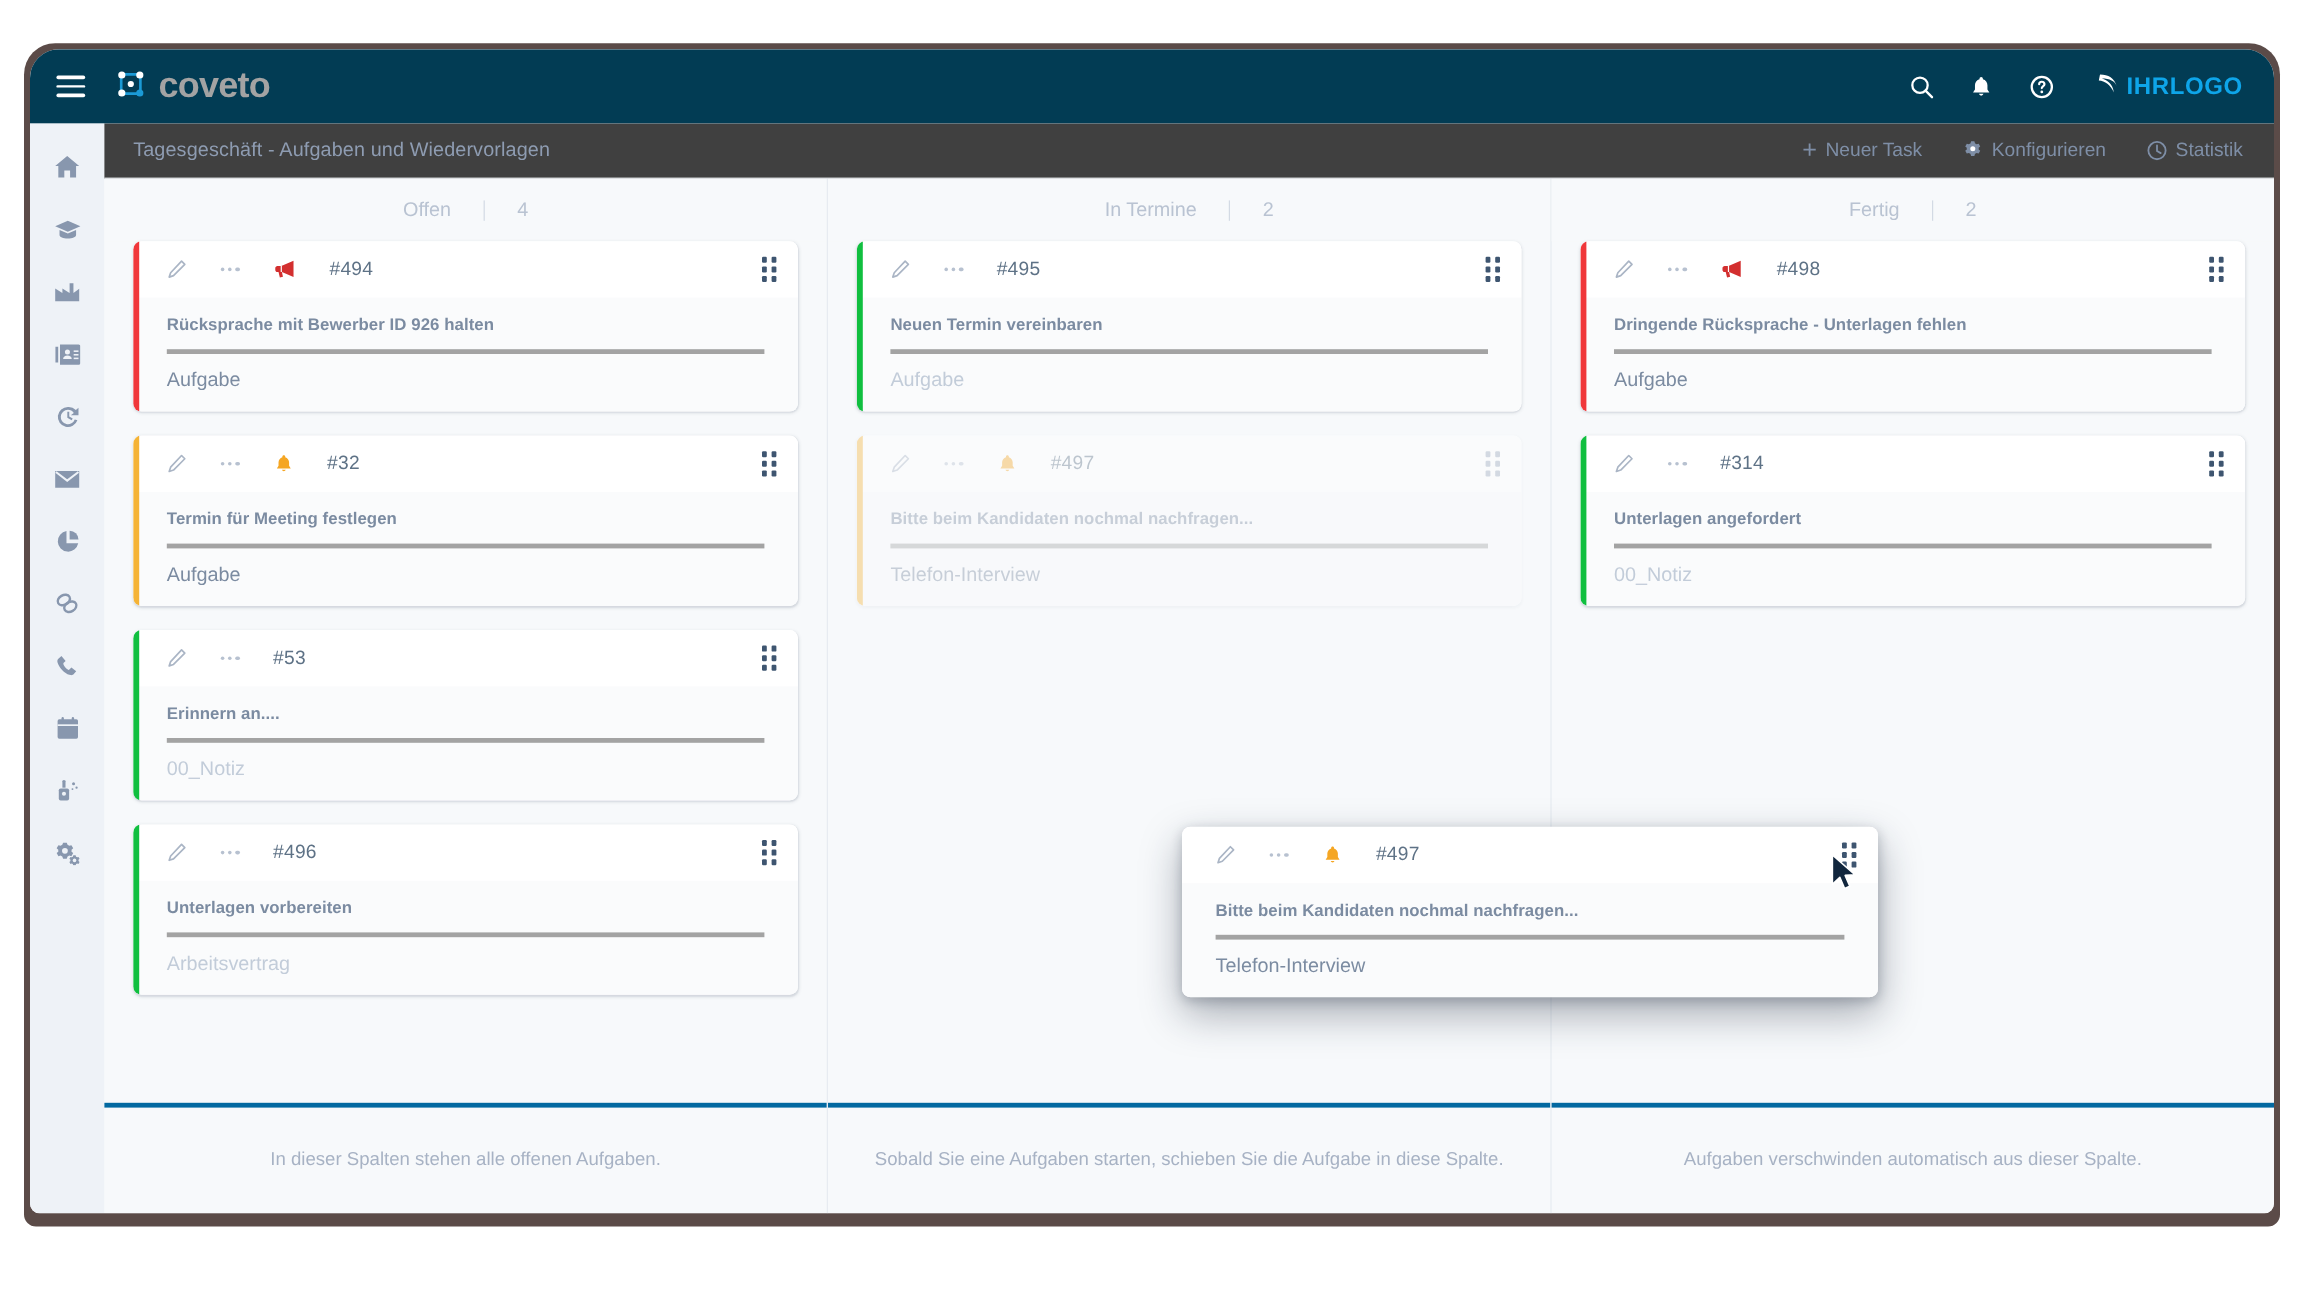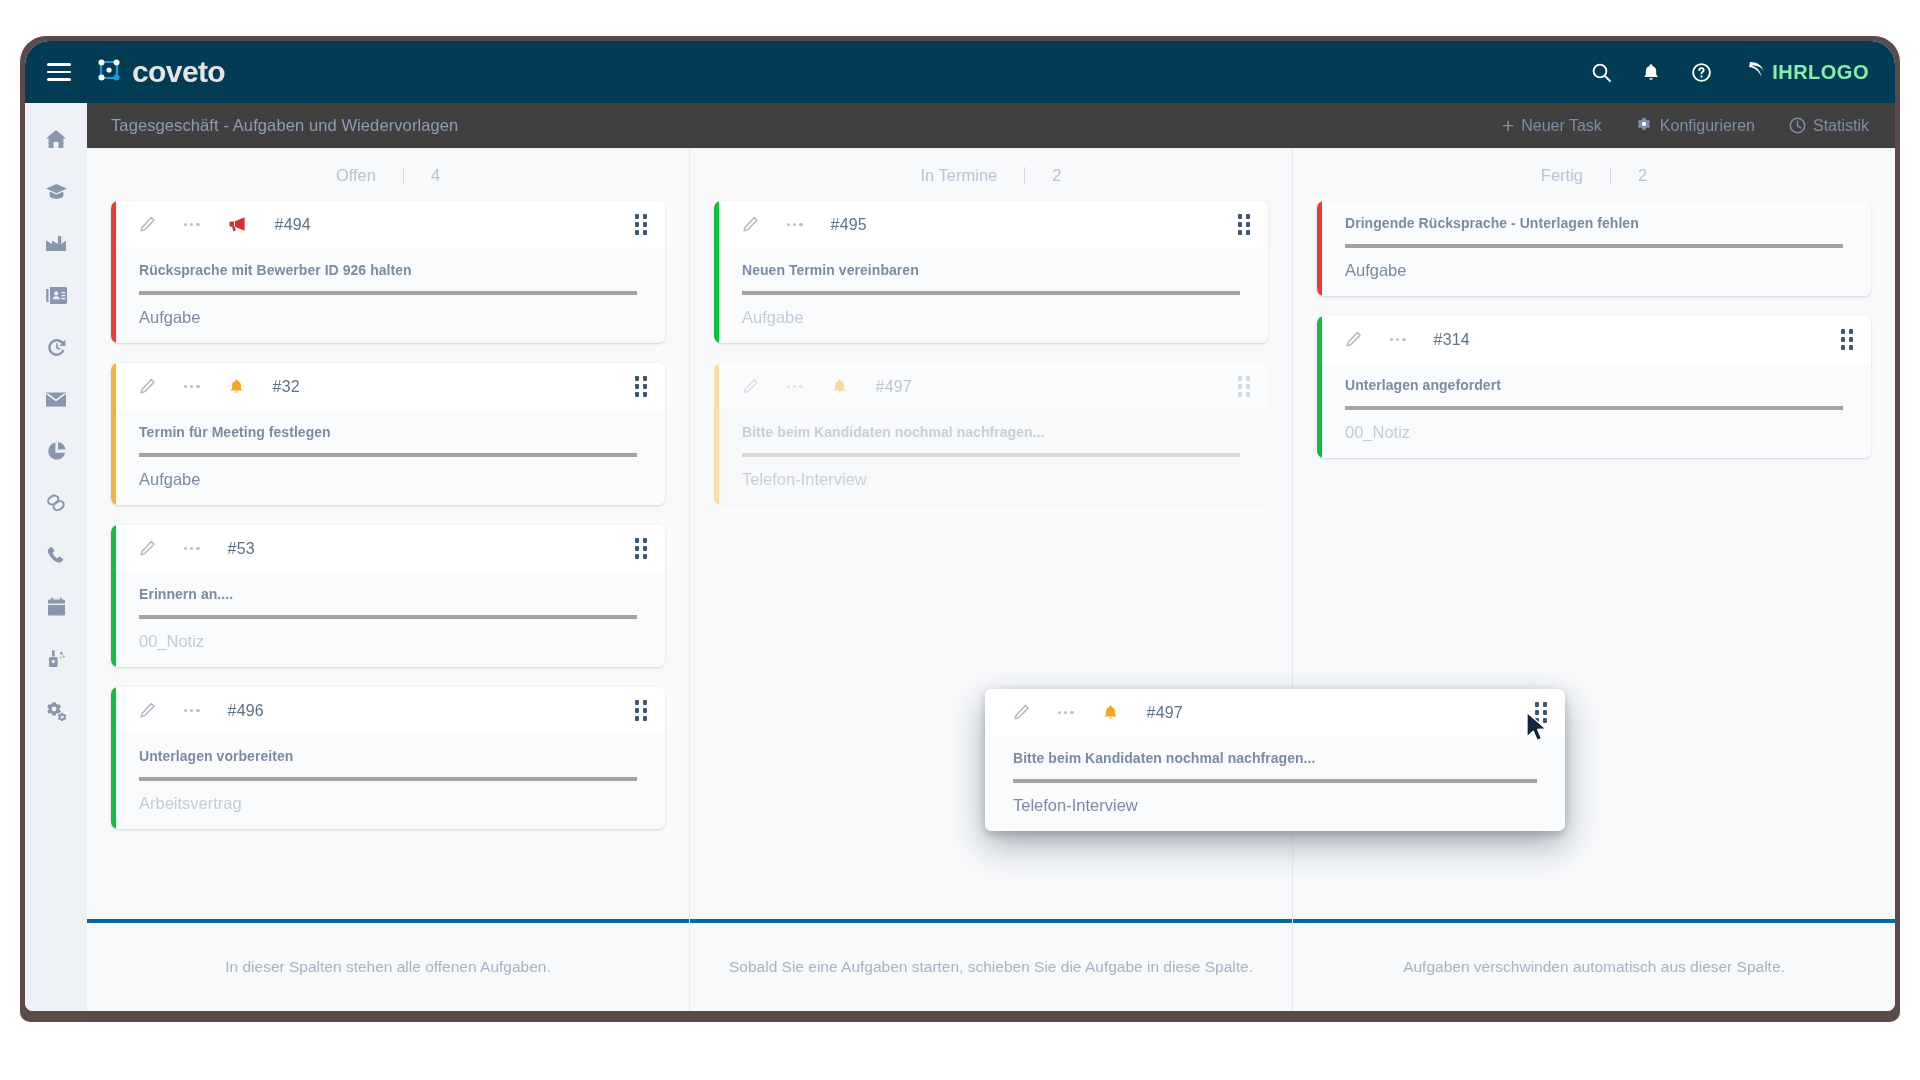--- a/index.html
+++ b/index.html
@@ -40,33 +40,33 @@
   .burger {
     margin-left: 22px; width: 24px; height: 18px;
     display: flex; flex-direction: column; justify-content: space-between;
     cursor: pointer;
   }
   .burger i { display:block; height: 2.6px; background: #ffffff; border-radius: 2px; }
 
   .brand { display: flex; align-items: center; margin-left: 26px; gap: 9px; }
   .brand-mark { width: 26px; height: 26px; }
   .brand-text {
-    color: #e5e5e5; font-size: 30px; font-weight: 700; letter-spacing: -0.6px;
+    color: #a3a3a3; font-size: 30px; font-weight: 700; letter-spacing: -0.6px;
     font-family: "Liberation Sans", sans-serif;
   }
 
   #topbar-right {
     margin-left: auto; margin-right: 26px;
     display: flex; align-items: center; gap: 28px;
   }
   .tb-icon { width: 22px; height: 22px; cursor: pointer; display:flex; align-items:center; justify-content:center;}
   .tb-icon svg { display:block; }
   .logo-right { display: flex; align-items: center; gap: 2px; margin-left: 8px; }
   .logo-right-text {
-    color: #86efac; font-size: 20px; font-weight: 700; letter-spacing: 0.5px;
+    color: #0ea5e9; font-size: 20px; font-weight: 700; letter-spacing: 0.5px;
   }
 
   
   #rail {
     position: absolute; left: 0; top: 62px; bottom: 0; width: 62px;
     background: #eef2f7;
     display: flex; flex-direction: column; align-items: center;
     padding-top: 22px; gap: 24px;
   }
   .rail-item {
@@ -570,20 +570,49 @@
         </div>
         <div class="column">
           <div class="col-head">
             <span class="ch-name">Fertig</span>
             <span class="ch-sep"></span>
             <span class="ch-count">2</span>
           </div>
           <div class="col-body">
             <div class="card">
               <span class="stripe" style="background:#f0373a"></span>
+              <div class="card-head">
+                <div class="ch-left">
+                  <span class="ic">
+                    <svg width="17" height="17" viewBox="0 0 17 17">
+                      <path d="M12.3 1.6 15 4.3 5.6 13.7 2 14.9l1.2-3.6z" fill="none" stroke="#aab5c5" stroke-width="1.4" stroke-linejoin="round"></path>
+                    </svg>
+                  </span>
+                  <span class="dots3">
+                    <i></i>
+                    <i></i>
+                    <i></i>
+                  </span>
+                  <span class="ic">
+                    <svg width="19" height="17" viewBox="0 0 19 17">
+                      <path d="M16.6 1.3 6.4 5.6 3.2 5.6c-1 0-1.8.8-1.8 1.8v1.5c0 1 .8 1.8 1.8 1.8l.9 0 1.1 4.6 2.6-.7-.9-3.9 9.7 4.1z" fill="#d32f2f"></path>
+                      <path d="M6.4 5.6 6.4 10.7" stroke="#ffffff" stroke-width="1" fill="none"></path>
+                    </svg>
+                  </span>
+                  <span class="task-id">#498</span>
+                </div>
+                <span class="grip">
+                  <i></i>
+                  <i></i>
+                  <i></i>
+                  <i></i>
+                  <i></i>
+                  <i></i>
+                </span>
+              </div>
               <div class="card-body">
                 <div class="card-title">Dringende Rücksprache - Unterlagen fehlen</div>
                 <div class="card-meta">Aufgabe</div>
               </div>
             </div>
             <div class="card">
               <span class="stripe" style="background:#10bf3f"></span>
               <div class="card-head">
                 <div class="ch-left">
                   <span class="ic">

